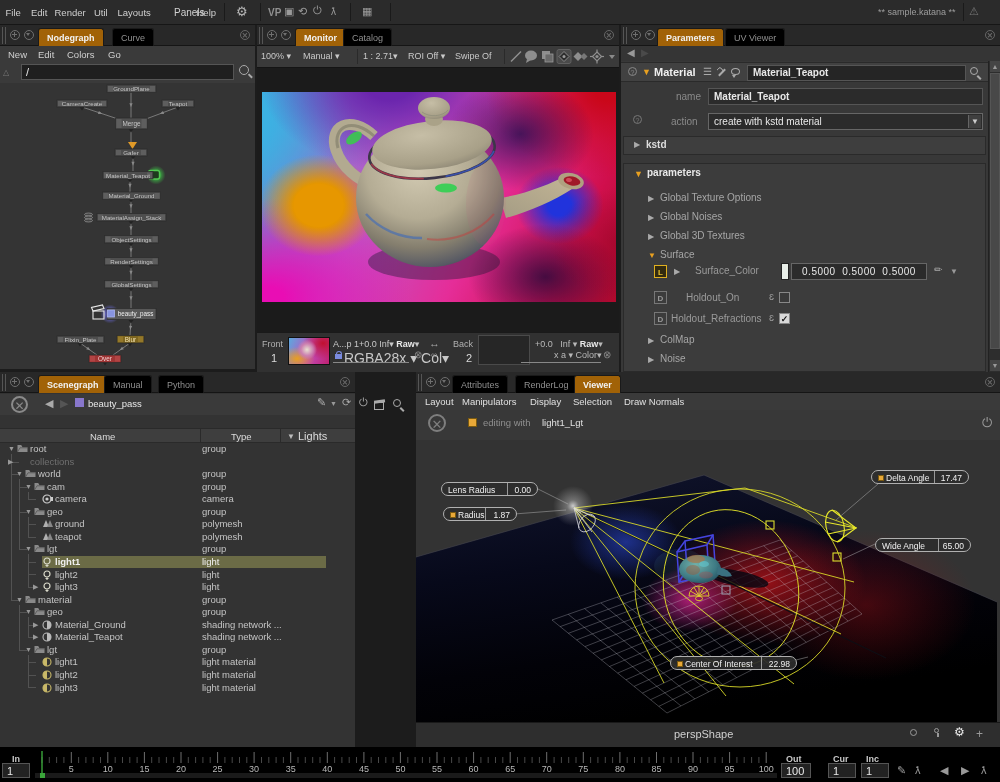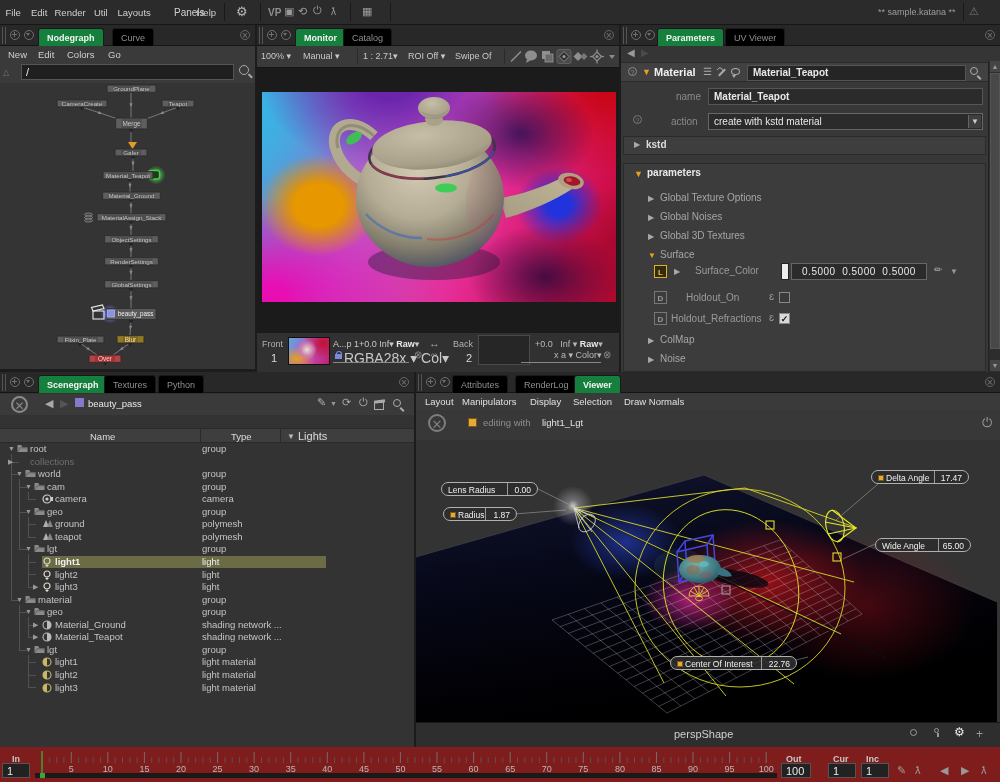--- a/index.html
+++ b/index.html
@@ -1,20 +1,20 @@
 <!DOCTYPE html>
 <html><head><meta charset="utf-8"><style>
 *{margin:0;padding:0;box-sizing:border-box;}
 html,body{width:1000px;height:782px;background:#1c1c1c;font-family:"Liberation Sans",sans-serif;overflow:hidden;}
 body{position:relative;color:#c8c8c8;font-size:9px;}
 .abs{position:absolute;}
 .panel{position:absolute;background:#353535;}
 .tabbar{position:absolute;left:0;right:0;top:0;height:21px;background:#282828;border-bottom:1px solid #151515;}
 .tab{position:absolute;top:3px;height:18px;line-height:18px;padding:0 8px;color:#8f8f8f;font-size:9px;background:#000000;border:1px solid #1a1a1a;border-bottom:none;border-radius:3px 3px 0 0;}
-.tab.active{background:#15803d;color:#f2f2f2;font-weight:bold;}
+.tab.active{background:#a16207;color:#f2f2f2;font-weight:bold;}
 .cbtn{position:absolute;width:10px;height:10px;border-radius:50%;border:1.6px solid #6f6f6f;}
 .plus:before{content:"";position:absolute;left:1px;top:2.7px;width:5px;height:1.6px;background:#6f6f6f;}
 .plus:after{content:"";position:absolute;left:2.7px;top:1px;width:1.6px;height:5px;background:#6f6f6f;}
 .darr:after{content:"";position:absolute;left:1px;top:2px;border:2.5px solid transparent;border-top:3.5px solid #6f6f6f;}
 .close{position:absolute;width:10px;height:10px;border-radius:50%;border:1.4px solid #666;color:#666;font-size:7.5px;line-height:9px;text-align:center;font-weight:bold;}
 .grip{position:absolute;left:2px;top:2px;width:4px;height:17px;border-left:1px solid #555;border-right:1px solid #555;}
 .toolrow{position:absolute;left:0;right:0;background:#3a3a3a;}
 .fld{position:absolute;background:#252525;border:1px solid #555;color:#e8e8e8;}
 .lbl{position:absolute;color:#8a8a8a;}
 .wlbl{position:absolute;color:#dadada;}
@@ -380,27 +380,27 @@
       <span class="abs" style="left:47px;top:149px;color:#9a9a9a;font-size:10px;">Holdout_Refractions</span>
       <span class="abs" style="left:145px;top:147px;color:#999;font-size:11px;">ɛ</span>
       <div class="abs" style="left:155px;top:149px;width:11px;height:11px;background:#d8d8d8;border:1px solid #888;color:#111;font-size:9px;line-height:11px;text-align:center;font-weight:bold;">✓</div>
       <span class="abs" style="left:24px;top:172px;color:#aaa;font-size:8px;">▶</span>
       <span class="abs" style="left:36px;top:170px;color:#a6a6a6;font-size:10px;">ColMap</span>
       <span class="abs" style="left:24px;top:191px;color:#aaa;font-size:8px;">▶</span>
       <span class="abs" style="left:36px;top:189px;color:#a6a6a6;font-size:10px;">Noise</span>
     </div>
 </div>
 
-<div class="panel" id="scenegraph" style="left:0;top:372px;width:414px;height:375px;background:#333;">
+<div class="panel" id="scenegraph" style="left:0;top:372px;width:355px;height:375px;background:#333;">
   <div class="tabbar">
     <div class="grip"></div>
     <div class="cbtn plus" style="left:10px;top:5px;"></div>
     <div class="cbtn darr" style="left:24px;top:5px;"></div>
     <div class="tab active" style="left:38px;">Scenegraph</div>
-    <div class="tab" style="left:104px;">Textures</div>
+    <div class="tab" style="left:104px;">Manual</div>
     <div class="tab" style="left:158px;">Python</div>
     <div class="close" style="right:5px;top:5px;">✕</div>
   </div>
   <div class="toolrow" style="top:22px;height:21px;background:#3a3a3a;">
       <span class="abs" style="left:11px;top:2px;width:17px;height:17px;border:2px solid #8a8a8a;border-radius:50%;color:#8a8a8a;font-size:12px;line-height:16px;text-align:center;">✕</span>
       <span class="abs" style="left:45px;top:3px;color:#aaa;font-size:11px;">◀</span>
       <span class="abs" style="left:60px;top:3px;color:#555;font-size:11px;">▶</span>
       <span class="abs" style="left:75px;top:4px;width:9px;height:9px;background:#8877cc;"></span>
       <span class="abs" style="left:88px;top:4px;color:#e8e8e8;font-size:9.5px;">beauty_pass</span>
       <span class="abs" style="left:317px;top:2px;color:#aaa;font-size:11px;">✎</span>
@@ -784,33 +784,33 @@
       <span style="position:absolute;right:6px;top:2px;">17.47</span>
     </div>
     <div class="abs" style="left:459px;top:166px;width:96px;height:14px;background:rgba(45,45,45,0.92);border:1px solid #b0b0b0;border-radius:7px;color:#f0f0f0;font-size:8.5px;">
       <span style="position:absolute;left:6px;top:2px;white-space:nowrap;">Wide Angle</span>
       <span style="position:absolute;right:31px;top:0;height:12px;border-left:1px solid #999;"></span>
       <span style="position:absolute;right:6px;top:2px;">65.00</span>
     </div>
     <div class="abs" style="left:254px;top:284px;width:127px;height:14px;background:rgba(45,45,45,0.92);border:1px solid #b0b0b0;border-radius:7px;color:#f0f0f0;font-size:8.5px;">
       <span style="position:absolute;left:6px;top:2px;white-space:nowrap;"><span style="display:inline-block;width:6px;height:6px;background:#e8a838;border:1px solid #7a5a10;margin-right:2px;"></span>Center Of Interest</span>
       <span style="position:absolute;right:34px;top:0;height:12px;border-left:1px solid #999;"></span>
-      <span style="position:absolute;right:6px;top:2px;">22.76</span>
+      <span style="position:absolute;right:6px;top:2px;">22.98</span>
     </div>
     <div class="abs" style="left:0;top:350px;width:584px;height:25px;background:#2e2e2e;border-top:1px solid #191919;">
       <span class="abs" style="left:258px;top:5px;color:#d0d0d0;font-size:11px;">perspShape</span>
       <span class="abs" style="left:494px;top:6px;width:7px;height:7px;border:1.5px solid #999;border-radius:50%;"></span>
       <span class="abs" style="left:518px;top:5px;width:5px;height:5px;border:1.5px solid #999;border-radius:50%;"></span>
       <span class="abs" style="left:521px;top:10px;width:1.5px;height:4px;background:#999;"></span>
       <span class="abs" style="left:538px;top:2px;color:#e8e8e8;font-size:12px;">⚙</span>
       <span class="abs" style="left:560px;top:4px;color:#999;font-size:12px;">+</span>
     </div>
 </div>
 
-<div class="abs" id="timeline" style="left:0;top:747px;width:1000px;height:35px;background:#7f1d1d;">
+<div class="abs" id="timeline" style="left:0;top:747px;width:1000px;height:35px;background:#000000;">
 <span class="abs" style="left:12px;top:7px;color:#c8c8c8;font-size:9px;font-weight:bold;">In</span>
     <div class="fld" style="left:2px;top:16px;width:28px;height:15px;padding:1px 4px;font-size:11px;background:#222;">1</div>
     <svg width="790" height="35" style="left:0;top:0;">
       <rect x="35" y="26" width="742" height="5" fill="#1a1a1a"></rect>
       <line x1="42.0" y1="10" x2="42.0" y2="16" stroke="#5a5a5a" stroke-width="0.8"></line>
       <line x1="49.3" y1="10" x2="49.3" y2="16" stroke="#5a5a5a" stroke-width="0.8"></line>
       <line x1="56.6" y1="10" x2="56.6" y2="16" stroke="#5a5a5a" stroke-width="0.8"></line>
       <line x1="63.9" y1="10" x2="63.9" y2="16" stroke="#5a5a5a" stroke-width="0.8"></line>
       <line x1="71.3" y1="5" x2="71.3" y2="16" stroke="#6e6e6e" stroke-width="1"></line>
       <text x="71.3" y="25" font-size="9" fill="#b8b8b8" text-anchor="middle">5</text>

